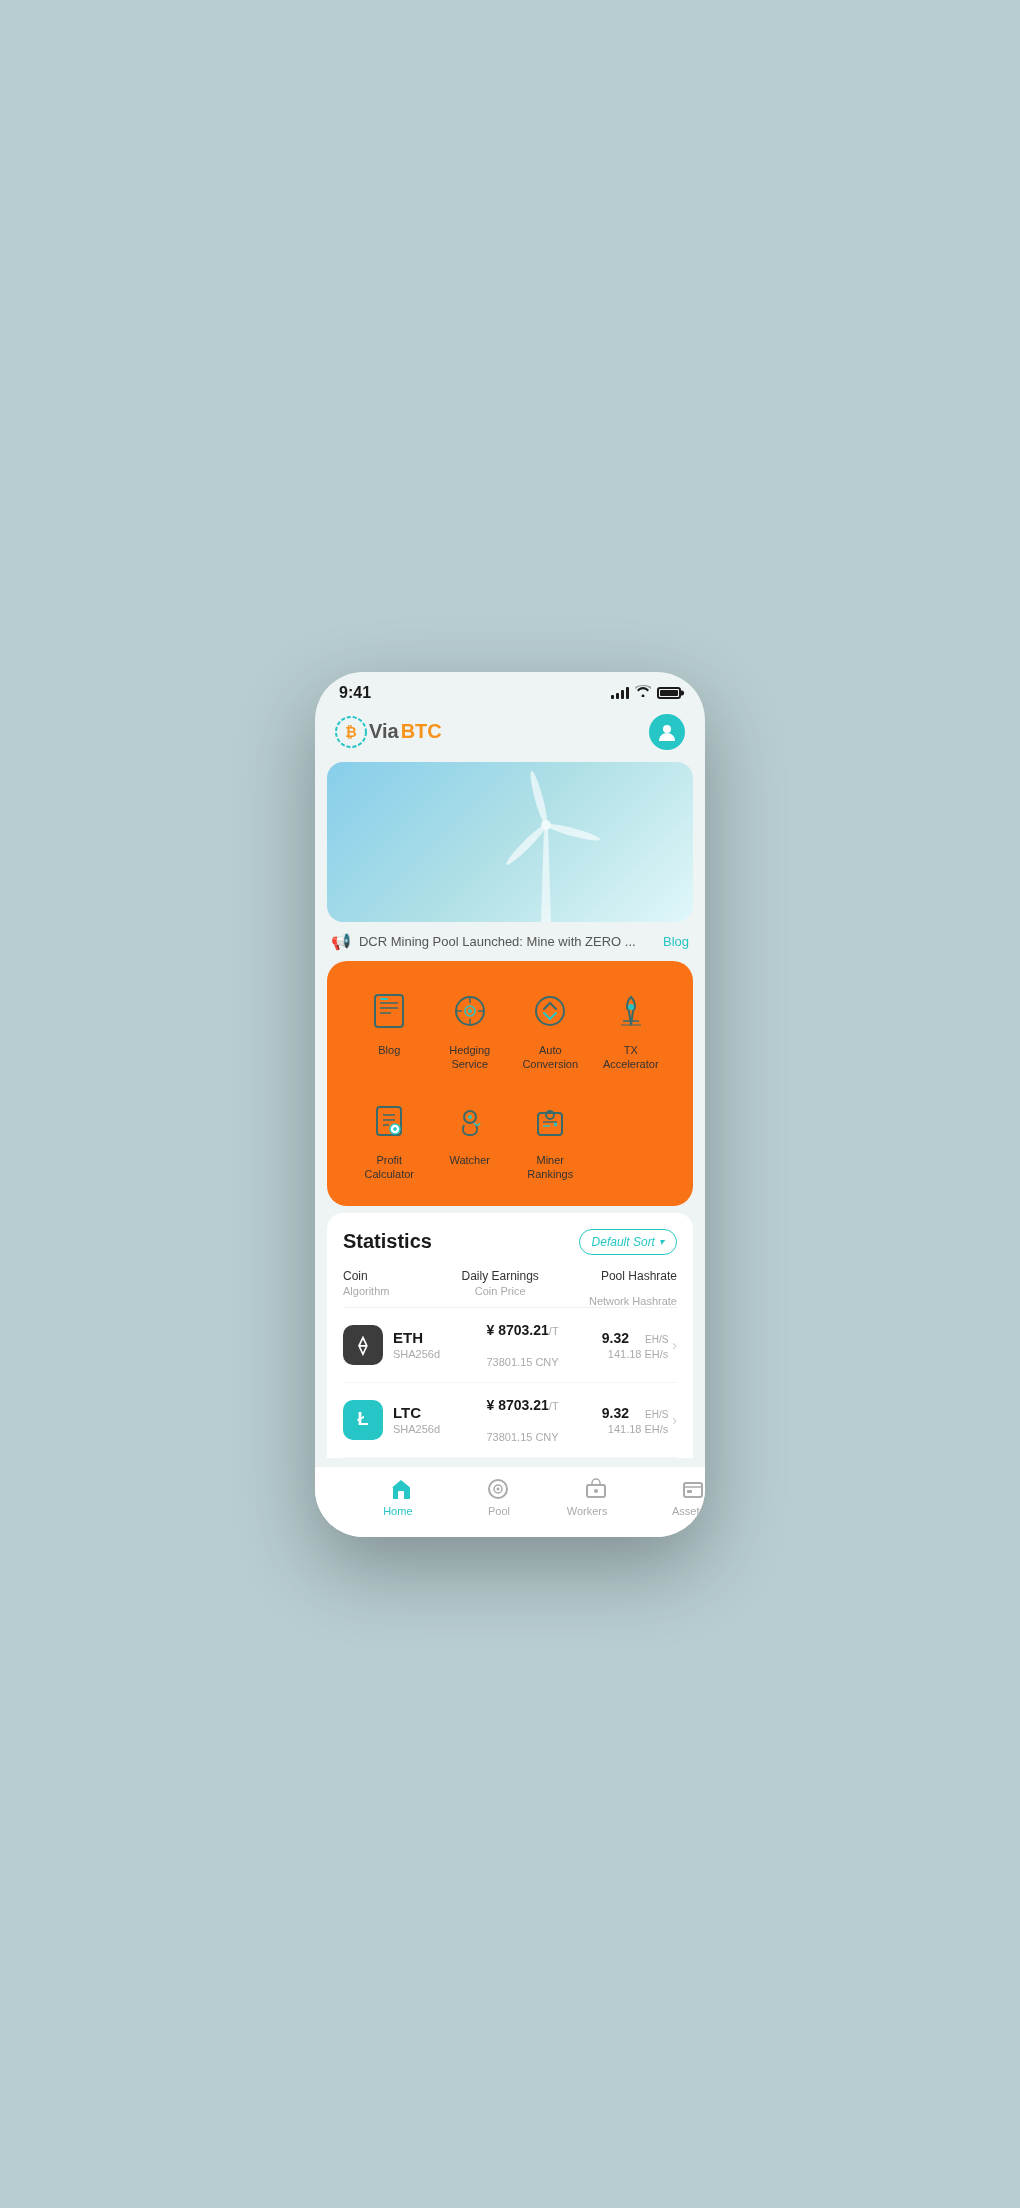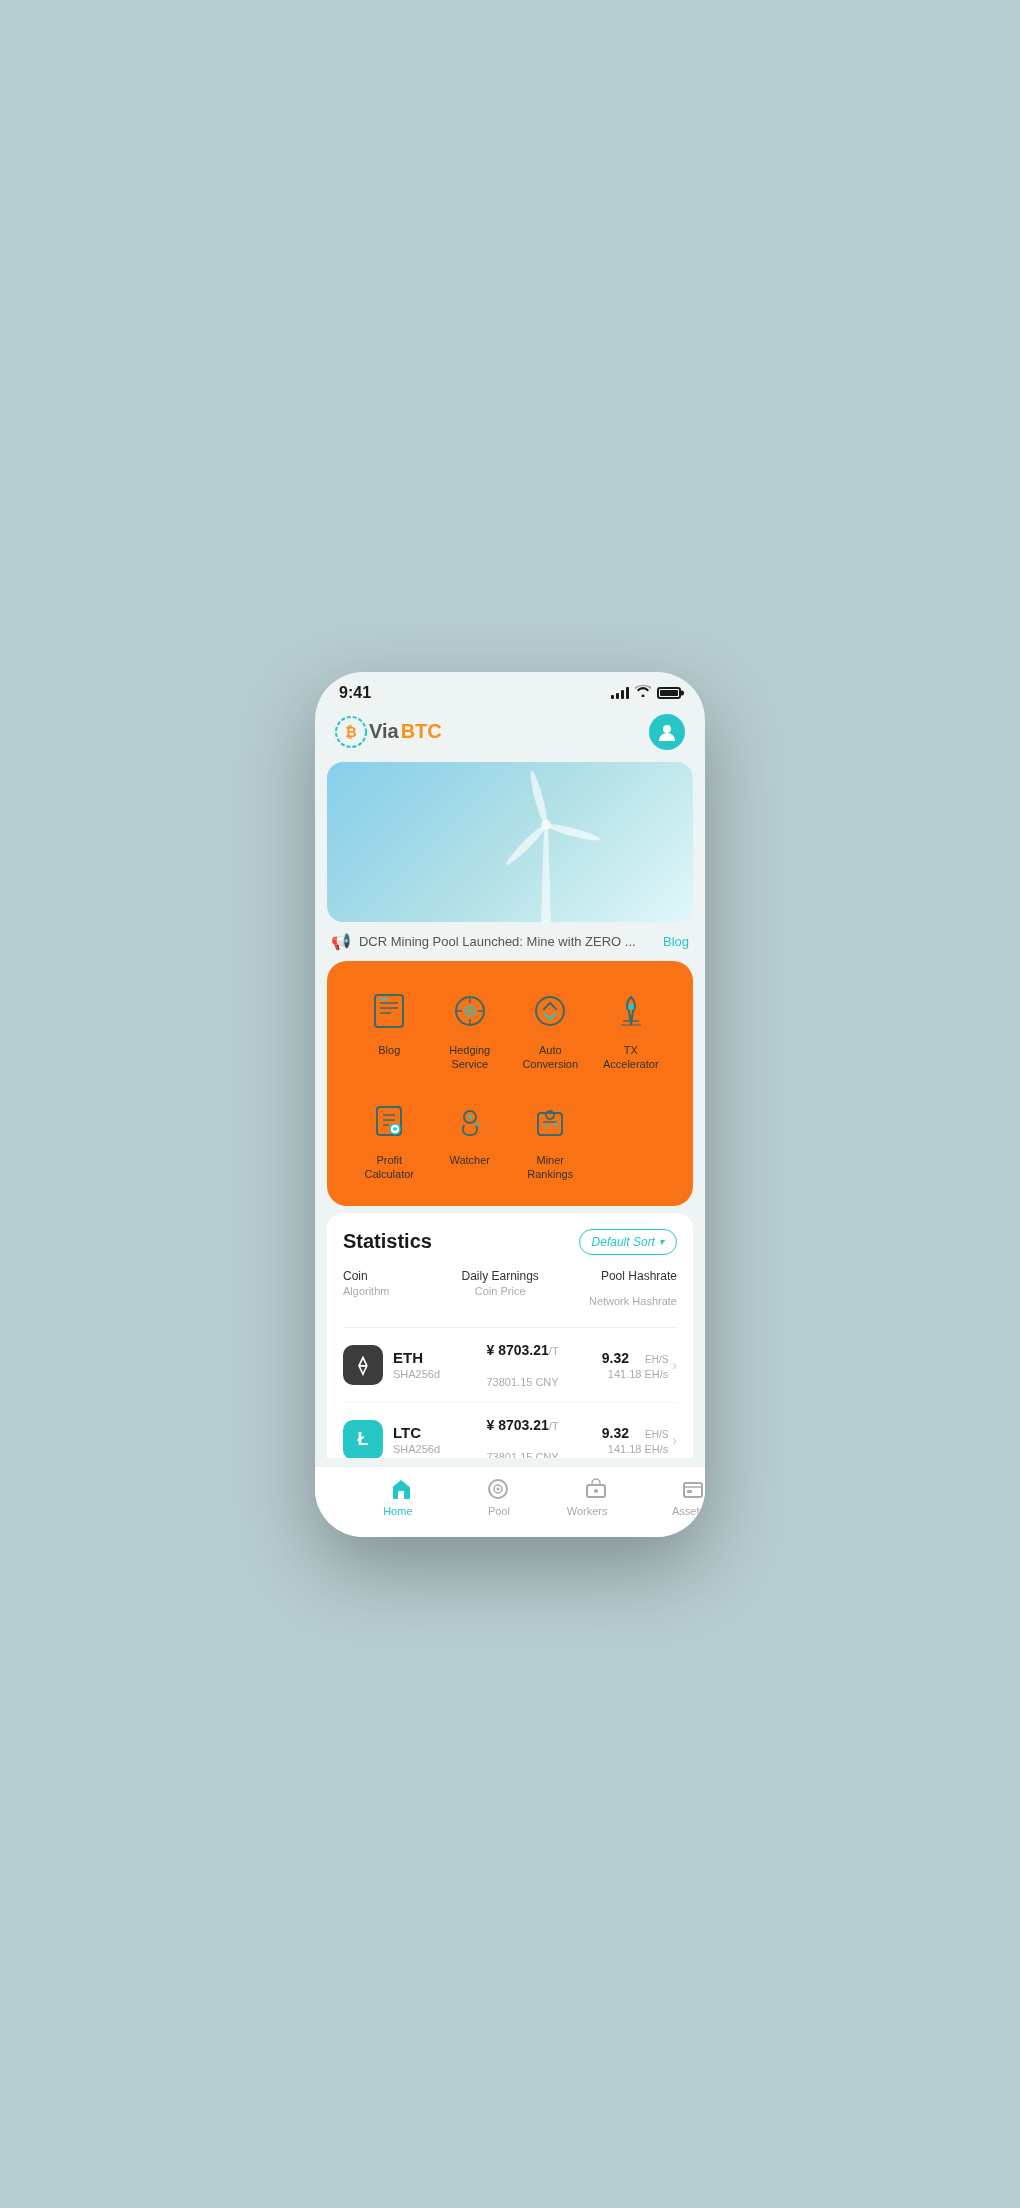--- a/index.html
+++ b/index.html
@@ -249,21 +249,21 @@
     .sort-chevron {
       font-size: 10px;
       color: #26c6c6;
     }
 
     
     .table-header {
       display: flex;
       justify-content: space-between;
       align-items: flex-start;
-      padding-bottom: 20px;
+      padding-bottom: 0;
       border-bottom: 1px solid #f0f0f0;
     }
     .th-coin {
       display: flex;
       flex-direction: column;
       gap: 2px;
       flex: 1;
     }
     .th-earnings {
       display: flex;

